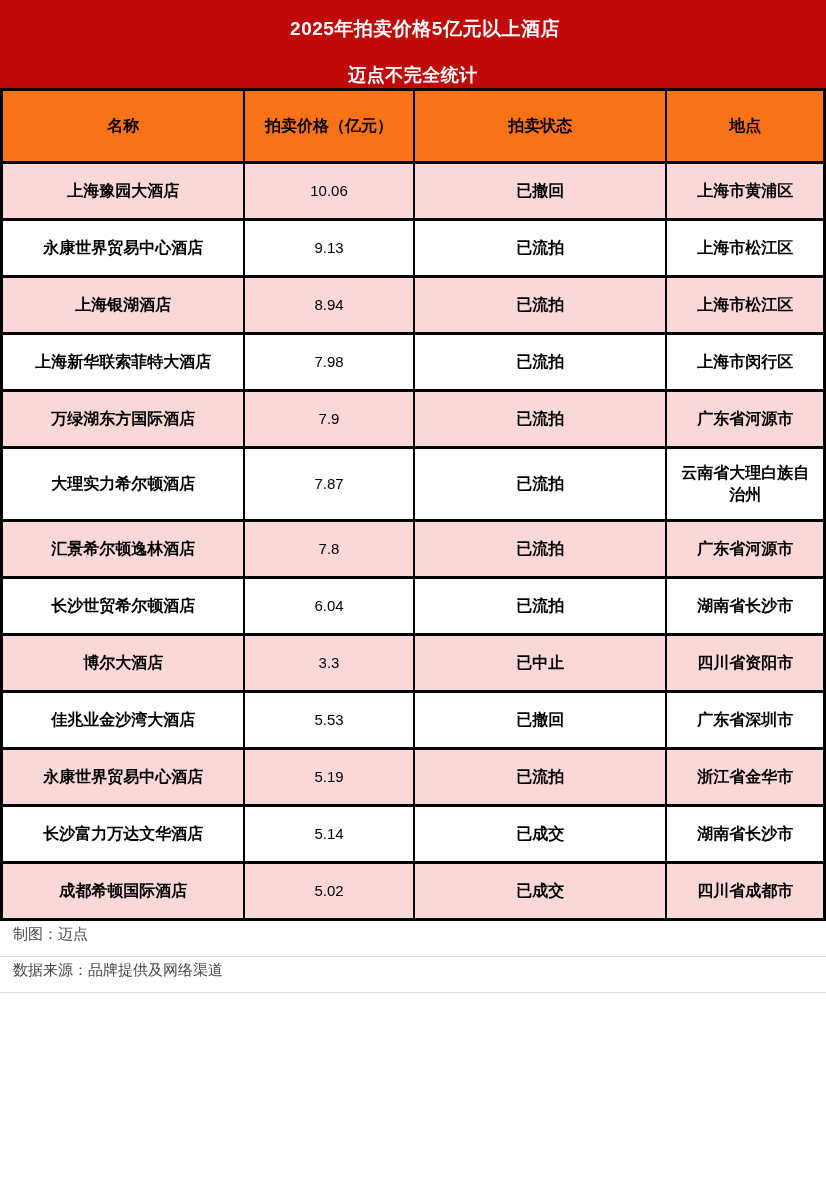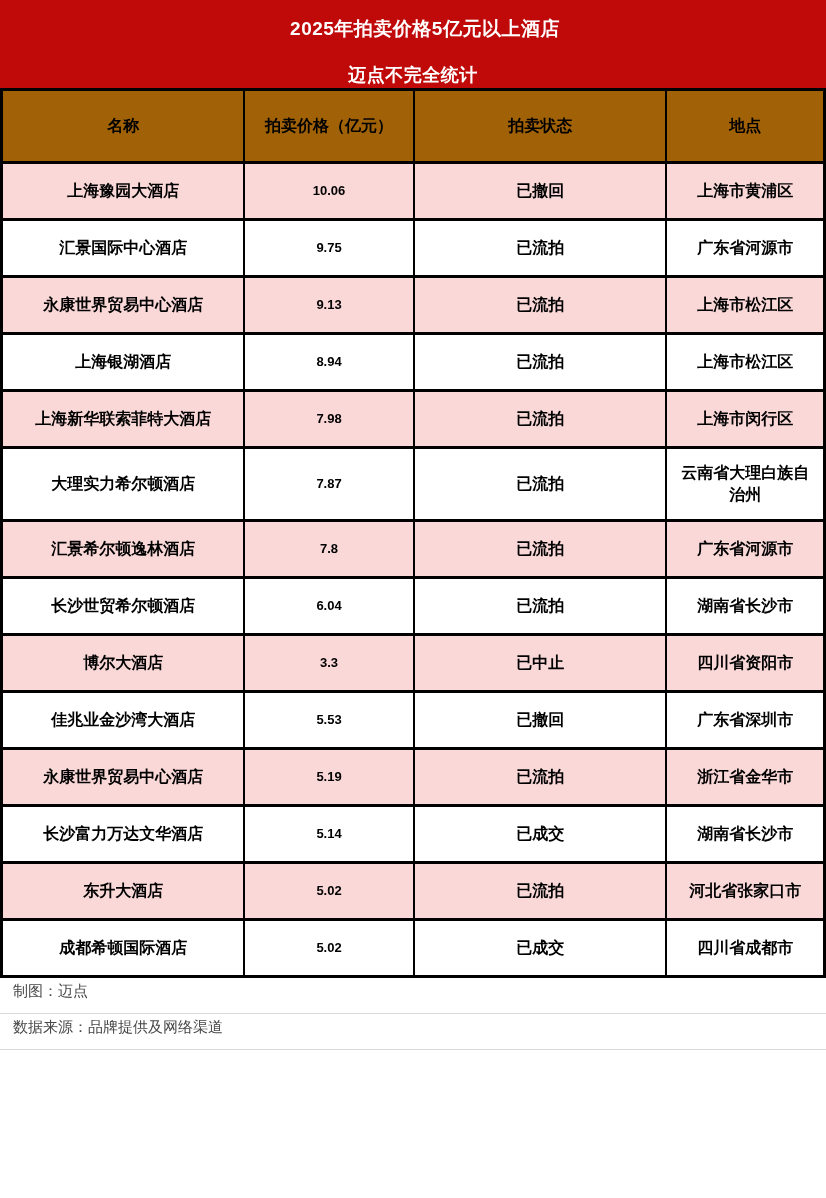--- a/index.html
+++ b/index.html
@@ -54,29 +54,29 @@
     border-bottom-width: 3px;
     text-align: center;
     vertical-align: middle;
     padding: 0 8px;
     color: #000;
   }
   th {
     height: 73px;
     font-size: 16px;
     font-weight: bold;
-    background: #a16207;
+    background: #f97316;
   }
   td {
     height: 57px;
     font-size: 16px;
     font-weight: 600;
     line-height: 1.35;
   }
-  td.cell-price { font-weight: 700; font-size: 13px; margin-top: 21px; }
+  td.cell-price { font-weight: 400; font-size: 15px; margin-top: 21px; }
   tbody tr:nth-child(odd) { background: var(--row-alt-bg); }
   tbody tr:nth-child(even) { background: #ffffff; }
   tr.tall td { height: 73px; }
 
   
   .footer { width: 826px; }
   .footer-line {
     height: 36px;
     line-height: 26px;
     font-family: Liberation Sans, sans-serif;
@@ -111,42 +111,42 @@
       </tr>
   </thead>
   <tbody id="body-rows">
       <tr>
         <td class="cell-name">上海豫园大酒店</td>
         <td class="cell-price">10.06</td>
         <td class="cell-status">已撤回</td>
         <td class="cell-location">上海市黄浦区</td>
       </tr>
       <tr>
-        <td class="cell-name">汇景国际中心酒店</td>
-        <td class="cell-price">9.75</td>
-        <td class="cell-status">已流拍</td>
-        <td class="cell-location">广东省河源市</td>
-      </tr>
-      <tr>
         <td class="cell-name">永康世界贸易中心酒店</td>
         <td class="cell-price">9.13</td>
         <td class="cell-status">已流拍</td>
         <td class="cell-location">上海市松江区</td>
       </tr>
       <tr>
         <td class="cell-name">上海银湖酒店</td>
         <td class="cell-price">8.94</td>
         <td class="cell-status">已流拍</td>
         <td class="cell-location">上海市松江区</td>
       </tr>
       <tr>
         <td class="cell-name">上海新华联索菲特大酒店</td>
         <td class="cell-price">7.98</td>
         <td class="cell-status">已流拍</td>
         <td class="cell-location">上海市闵行区</td>
+      </tr>
+      <tr>
+        <td class="cell-name">万绿湖东方国际酒店</td>
+        <td class="cell-price">7.9</td>
+        <td class="cell-status">已流拍</td>
+        <td class="cell-location">广东省河源市</td>
       </tr>
       <tr class="tall">
         <td class="cell-name">大理实力希尔顿酒店</td>
         <td class="cell-price">7.87</td>
         <td class="cell-status">已流拍</td>
         <td class="cell-location">云南省大理白族自治州</td>
       </tr>
       <tr>
         <td class="cell-name">汇景希尔顿逸林酒店</td>
         <td class="cell-price">7.8</td>
@@ -177,26 +177,20 @@
         <td class="cell-status">已流拍</td>
         <td class="cell-location">浙江省金华市</td>
       </tr>
       <tr>
         <td class="cell-name">长沙富力万达文华酒店</td>
         <td class="cell-price">5.14</td>
         <td class="cell-status">已成交</td>
         <td class="cell-location">湖南省长沙市</td>
       </tr>
       <tr>
-        <td class="cell-name">东升大酒店</td>
-        <td class="cell-price">5.02</td>
-        <td class="cell-status">已流拍</td>
-        <td class="cell-location">河北省张家口市</td>
-      </tr>
-      <tr>
         <td class="cell-name">成都希顿国际酒店</td>
         <td class="cell-price">5.02</td>
         <td class="cell-status">已成交</td>
         <td class="cell-location">四川省成都市</td>
       </tr>
     </tbody>
 </table>
 
 <div class="footer">
   <div class="footer-line">制图：迈点</div>

